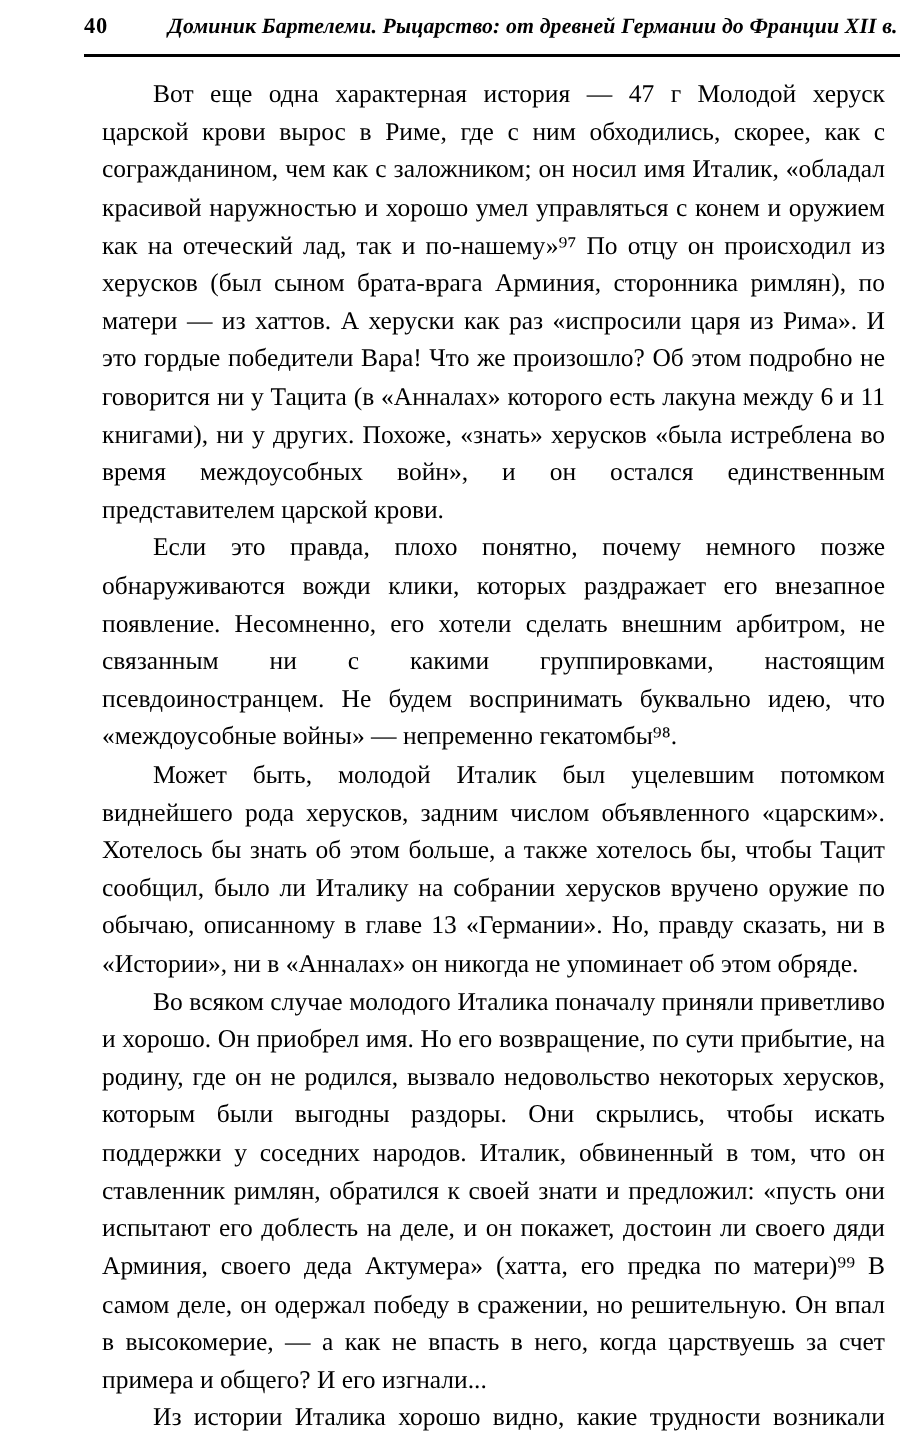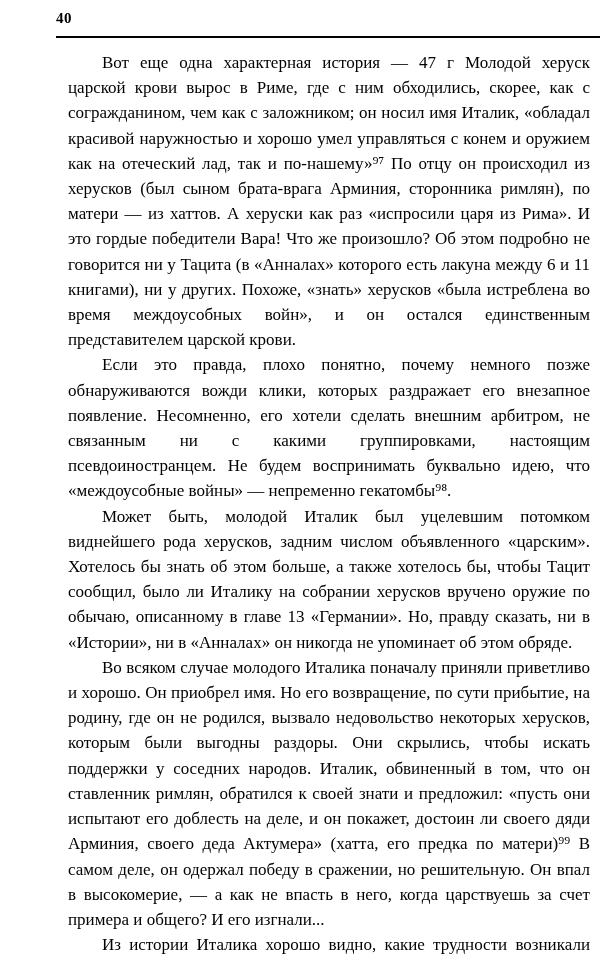--- a/index.html
+++ b/index.html
@@ -68,20 +68,21 @@
     margin-top: 0px;
   }
 </style>
 </head>
 <body>
 
 <div class="page">
 
   <div class="header">
     <div class="folio">40</div>
+    <div class="running-title">Доминик Бартелеми. Рыцарство: от древней Германии до Франции XII в.</div>
   </div>
 
   <div class="rule"></div>
 
   <div class="body">
     <p class="para">Вот еще одна характерная история — 47 г  Молодой херуск царской крови вырос в  Риме, где с ним обходились, скорее, как с согражданином, чем  как  с заложником; он носил имя Италик, «обладал красивой наружностью и хорошо умел управляться с конем  и  оружием  как  на отеческий лад, так и по-нашему»⁹⁷  По отцу он происходил из херусков  (был сыном брата-врага Арминия, сторонника римлян), по матери — из хаттов. А херуски как раз «испросили царя из Рима». И это гордые победители Вара! Что же произошло? Об этом  подробно не говорится ни у Тацита (в  «Анналах»  которого есть лакуна между 6  и  11 книгами), ни у других. Похоже, «знать» херусков  «была истреблена во время междоусобных войн», и он остался единственным представителем  царской крови.</p>
     <p class="para">Если это правда, плохо понятно, почему немного позже обнаруживаются вожди клики, которых  раздражает его внезапное появление. Несомненно, его хотели сделать внешним  арбитром, не  связанным  ни  с какими группировками, настоящим  псевдоиностранцем. Не будем воспринимать буквально идею, что «междоусобные войны» — непременно гекатомбы⁹⁸.</p>
     <p class="para">Может быть, молодой Италик был уцелевшим  потомком  виднейшего рода херусков, задним  числом  объявленного «царским». Хотелось бы  знать об этом  больше, а также хотелось бы, чтобы Тацит сообщил, было ли Италику на собрании херусков  вручено оружие по обычаю, описанному в  главе 13 «Германии». Но, правду сказать, ни в  «Истории», ни в  «Анналах» он никогда не упоминает об этом обряде.</p>
     <p class="para">Во всяком  случае молодого Италика поначалу приняли приветливо и хорошо. Он приобрел имя. Но его возвращение, по сути прибытие, на родину, где он не родился, вызвало недовольство некоторых херусков, которым  были выгодны раздоры. Они скрылись, чтобы искать поддержки у соседних народов. Италик, обвиненный в  том, что он ставленник римлян, обратился к своей знати и предложил: «пусть они испытают его доблесть на деле, и он покажет, достоин ли своего дяди Арминия, своего деда Актумера» (хатта, его предка по матери)⁹⁹ В самом  деле, он одержал победу в  сражении, но решительную. Он впал в  высокомерие, — а как не впасть в  него, когда царствуешь за счет примера и общего? И его изгнали...</p>
     <p class="para">Из истории Италика хорошо видно, какие трудности возникали при попытке стать царем  у германцев. Любопытно, что далее сразу же описана неудача римского полководца Корбулона. Это был властный командир, он восстановил былую дисциплину в  легионах на Рейне.</p>

